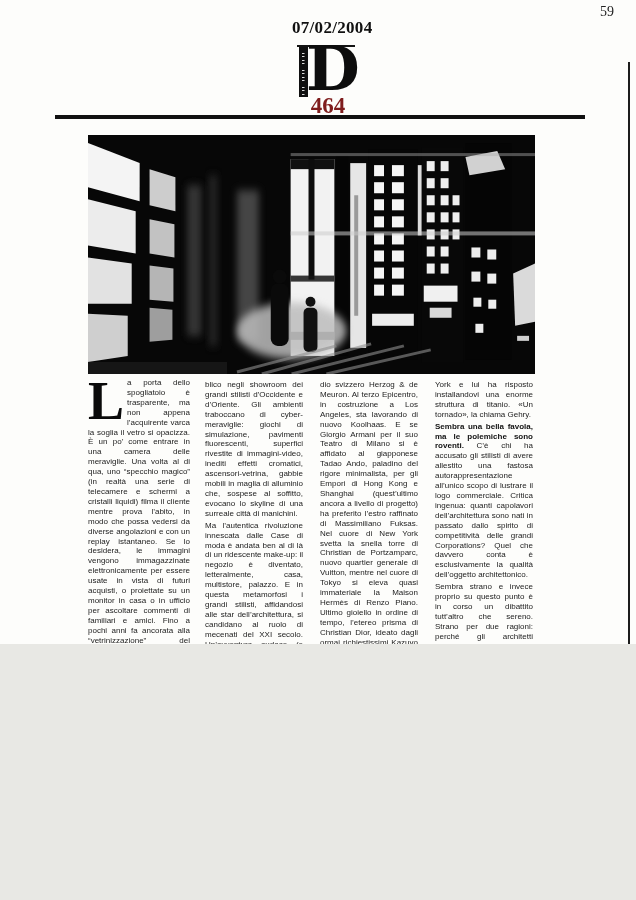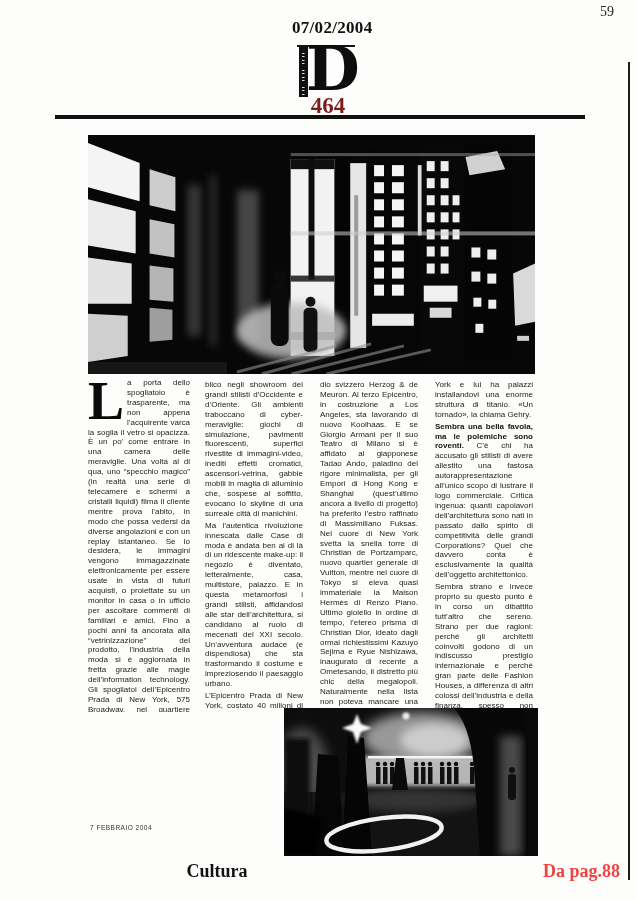--- a/index.html
+++ b/index.html
@@ -1,17 +1,17 @@
 <!DOCTYPE html>
 <html><head>
 <meta charset="utf-8">
 <style>
   html,body{margin:0;padding:0;background:#e8e8e4;}
   #page{
-    position:relative;width:636px;height:900px;margin:0 auto;
+    position:relative;width:636px;height:644px;margin:0 auto;
     background:#fdfdfb;overflow:hidden;
     font-family:"Liberation Sans",sans-serif;color:#1a1a1a;
   }
   .pagenum{position:absolute;left:600px;top:4px;font-family:"Liberation Serif",serif;font-size:14px;color:#222;}
   .date{position:absolute;left:292px;top:18px;font-family:Liberation Serif, serif;font-weight:bold;font-size:17px;letter-spacing:.3px;color:#111;}
   .logo-hairline{position:absolute;left:297px;top:45px;width:58px;height:2px;background:#141414;}
   .logo-bar{
     position:absolute;left:299px;top:47px;width:9px;height:50px;background:#101010;
     background-image:repeating-linear-gradient(to bottom,rgba(255,255,255,.85) 0 .8px,transparent .8px 3.4px);
     background-size:2.5px 100%;background-position:3px 6px;background-repeat:no-repeat;
@@ -166,21 +166,21 @@
     </div>
     <div class="col">
       <p>blico negli showroom dei grandi stilisti d’Occidente e d’Oriente. Gli ambienti traboccano di cyber-meraviglie: giochi di simulazione, pavimenti fluorescenti, superfici rivestite di immagini-video, inediti effetti cromatici, ascensori-vetrina, gabbie mobili in maglia di alluminio che, sospese al soffitto, evocano lo skyline di una surreale città di manichini.</p>
       <p>Ma l’autentica rivoluzione innescata dalle Case di moda è andata ben al di là di un ridescente make-up: il negozio è diventato, letteralmente, casa, multistore, palazzo. E in questa metamorfosi i grandi stilisti, affidandosi alle star dell’architettura, si candidano al ruolo di mecenati del XXI secolo. Un’avventura audace (e dispendiosa) che sta trasformando il costume e impreziosendo il paesaggio urbano.</p>
       <p>L’Epicentro Prada di New York, costato 40 milioni di dollari, è stato disegnato dal celebre architetto olandese Rem Koolhaas. L’Epicentro di Tokyo, simile a un’arnia di cristallo, reca la firma dello Stu-</p>
     </div>
     <div class="col">
       <p>dio svizzero Herzog &amp; de Meuron. Al terzo Epicentro, in costruzione a Los Angeles, sta lavorando di nuovo Koolhaas. E se Giorgio Armani per il suo Teatro di Milano si è affidato al giapponese Tadao Ando, paladino del rigore minimalista, per gli Empori di Hong Kong e Shanghai (quest’ultimo ancora a livello di progetto) ha preferito l’estro raffinato di Massimiliano Fuksas. Nel cuore di New York svetta la snella torre di Christian de Portzamparc, nuovo quartier generale di Vuitton, mentre nel cuore di Tokyo si eleva quasi immateriale la Maison Hermès di Renzo Piano. Ultimo gioiello in ordine di tempo, l’etereo prisma di Christian Dior, ideato dagli ormai richiestissimi Kazuyo Sejima e Ryue Nishizawa, inaugurato di recente a Ometesando, il distretto più chic della megalopoli. Naturalmente nella lista non poteva mancare una celebrity come Frank Gehry: Issey Miyake gli ha chiesto di dare un tocco di originalità al proprio showroom di New</p>
     </div>
     <div class="col">
-      <p>York e lui ha palazzi installandovi una enorme struttura di titanio. «Un tornado», la chiama Gehry.</p>
+      <p>York e lui ha risposto installandovi una enorme struttura di titanio. «Un tornado», la chiama Gehry.</p>
       <p><span class="lead-bold">Sembra una bella favola, ma le polemiche sono roventi.</span> <span>C’è chi ha accusato gli stilisti di avere allestito una fastosa autorappresentazione all’unico scopo di lustrare il logo commerciale. Critica ingenua: quanti capolavori dell’architettura sono nati in passato dallo spirito di competitività delle grandi Corporations? Quel che davvero conta è esclusivamente la qualità dell’oggetto architettonico.</span></p>
       <p>Sembra strano e invece proprio su questo punto è in corso un dibattito tutt’altro che sereno. Strano per due ragioni: perché gli architetti coinvolti godono di un indiscusso prestigio internazionale e perché gran parte delle Fashion Houses, a differenza di altri colossi dell’industria e della finanza, spesso non puntano all’arroganza monumentale, ma a rappresentarsi come palazzi di filigrana, dove i limiti tradizionali dello spazio si</p>
     </div>
   </div>
 
   <div class="smalldate">7 FEBBRAIO 2004</div>
 
   <div class="photo-bottom">
     <svg viewBox="0 0 254 148" preserveAspectRatio="none">
       <defs>

